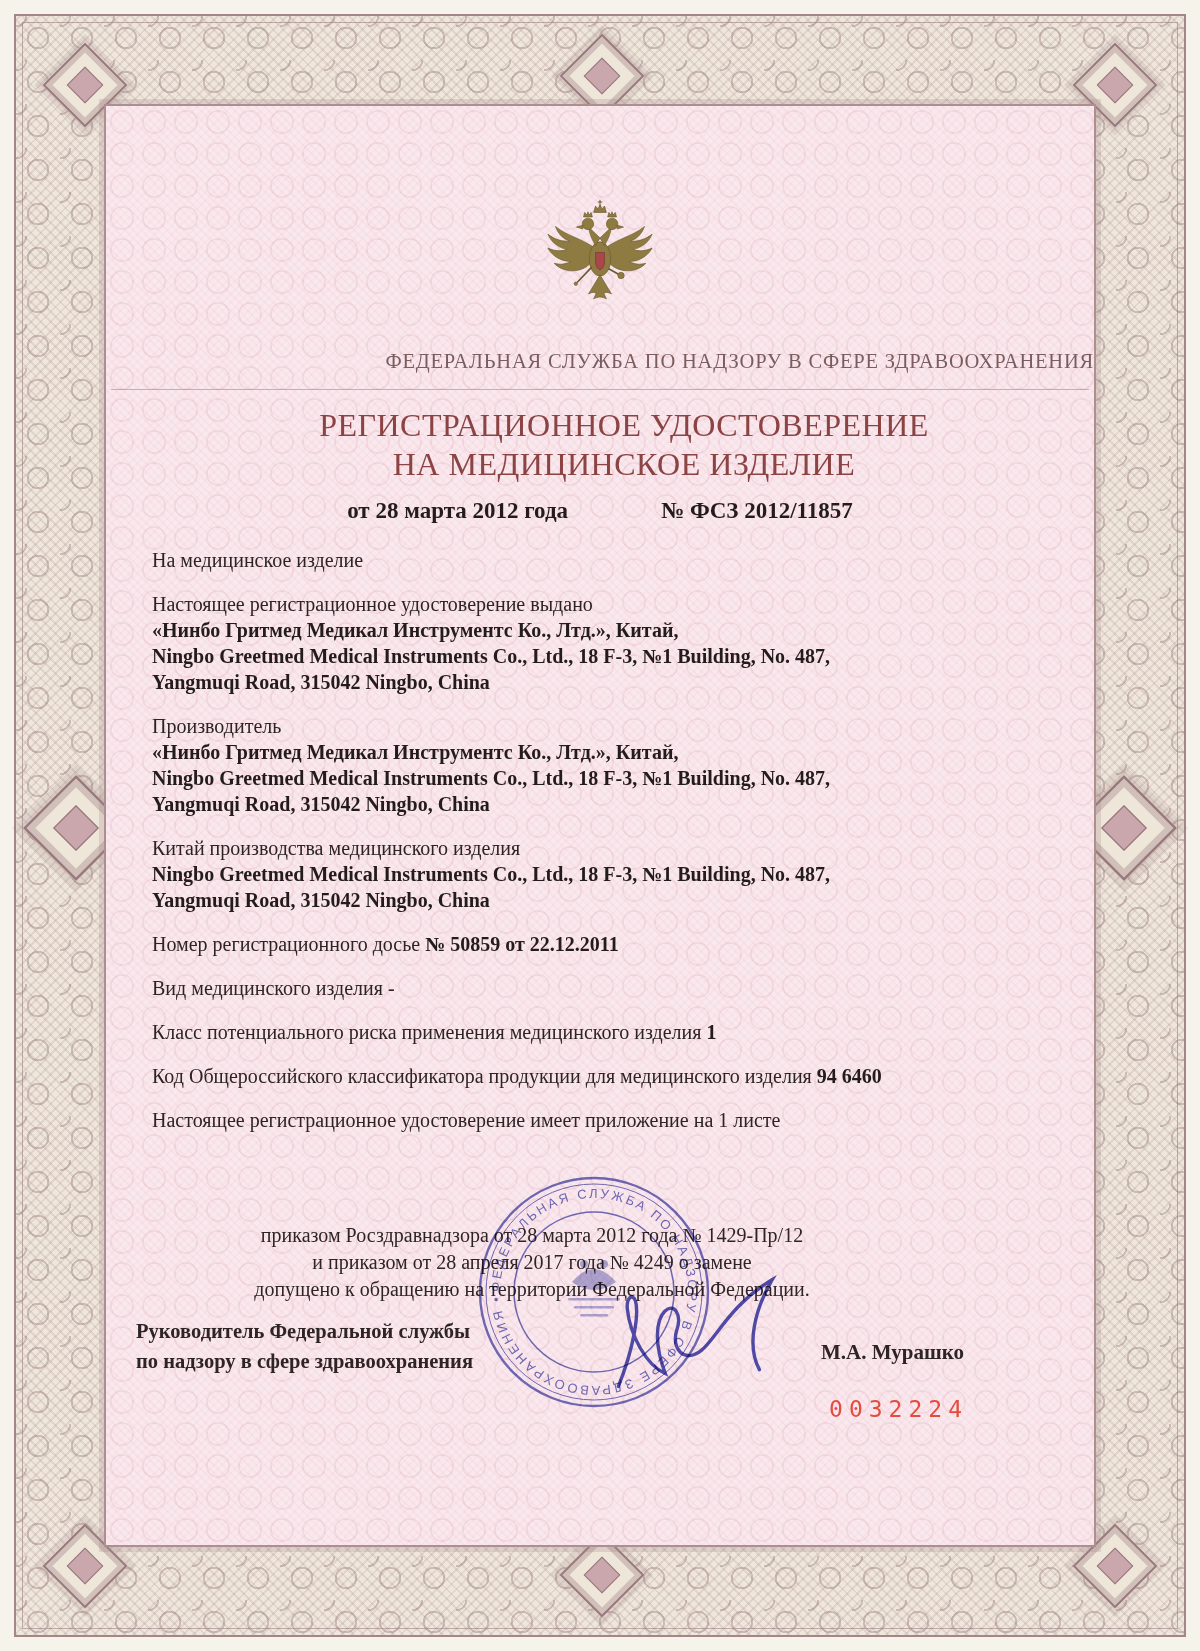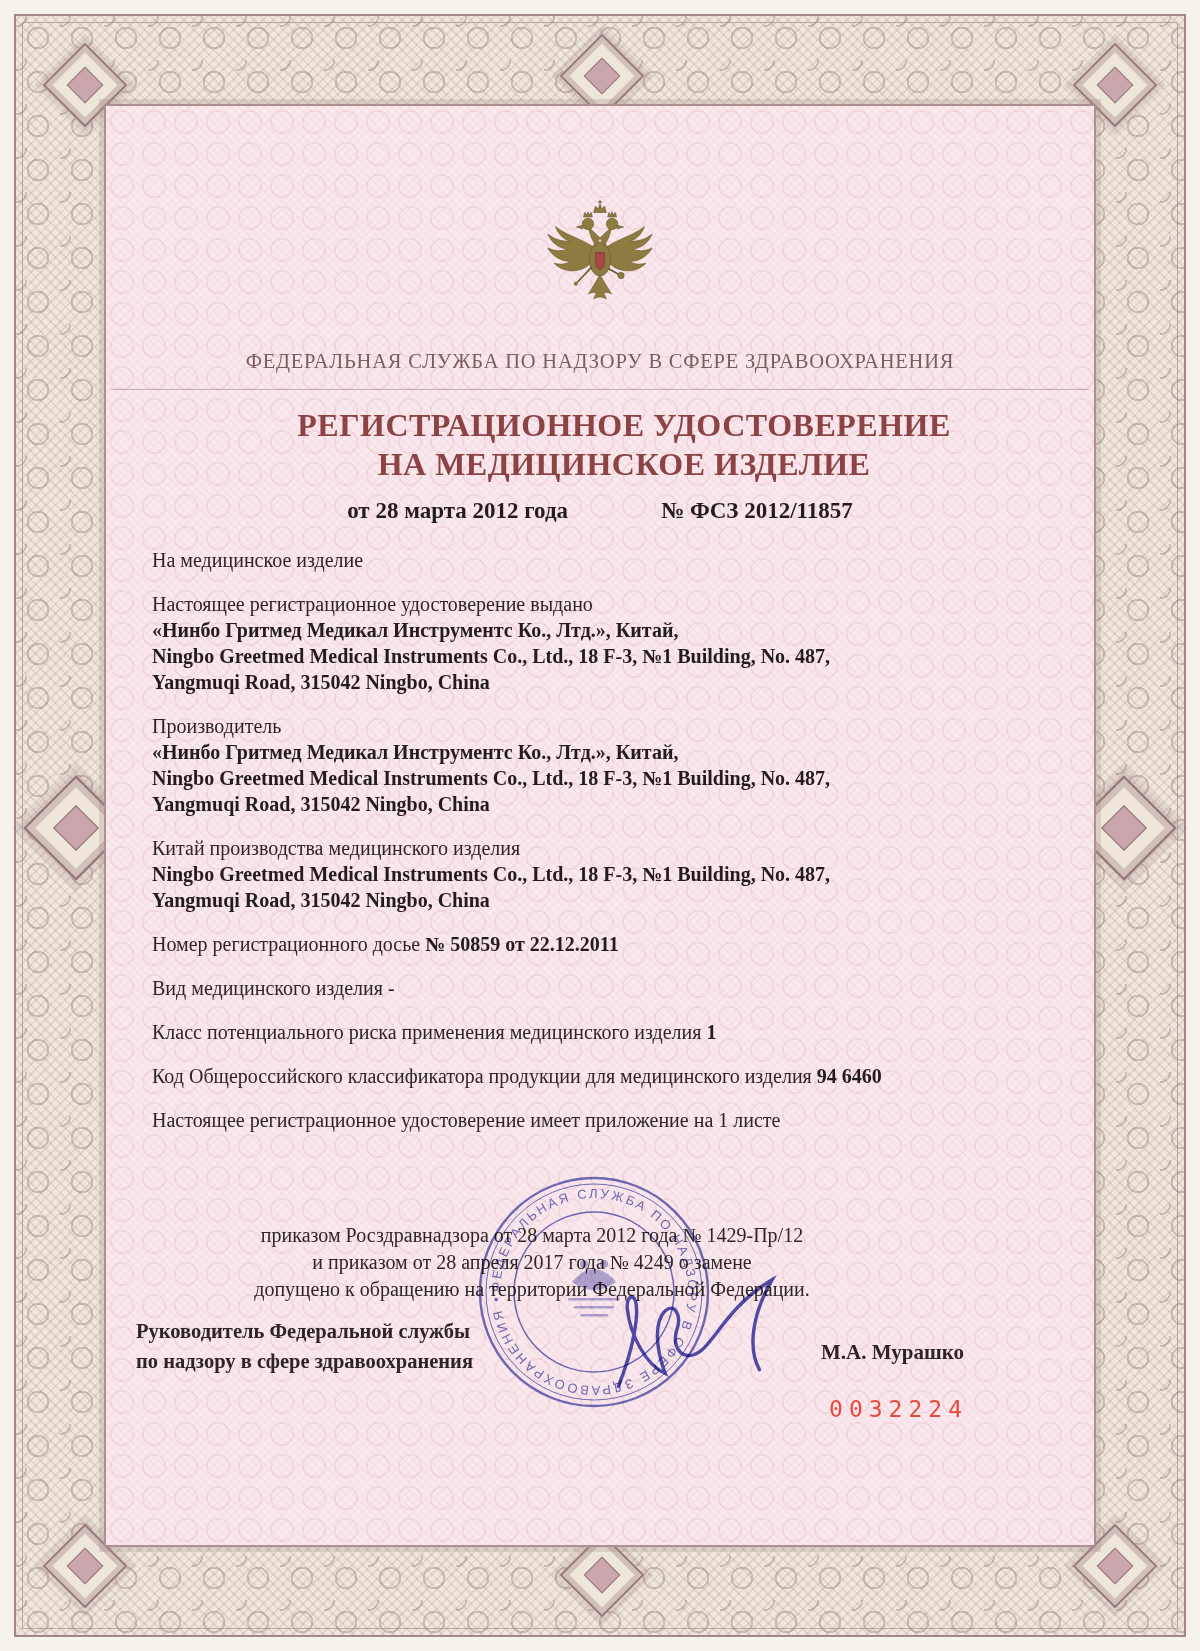--- a/index.html
+++ b/index.html
@@ -43,23 +43,23 @@
     background-image:
       radial-gradient(circle at 16px 16px, rgba(226,168,182,0) 10px, rgba(226,168,182,.26) 10.5px, rgba(226,168,182,.26) 11.5px, rgba(226,168,182,0) 12.5px),
       repeating-linear-gradient(45deg, rgba(230,178,190,.13) 0 2px, transparent 2px 6px),
       repeating-linear-gradient(-45deg, rgba(230,178,190,.10) 0 2px, transparent 2px 6px);
     background-size:32px 32px,auto,auto;
     border:2px solid #ad8f92;
     box-shadow:0 0 0 5px rgba(162,134,137,.25);
   }
   
   .emblem{width:140px;height:148px;margin:84px auto 10px;display:block;}
-  .agency{text-align:center;color:#7c5d5f;font-size:20.5px;letter-spacing:.8px;line-height:1.3;}
+  .agency{text-align:right;color:#7c5d5f;font-size:20.5px;letter-spacing:.8px;line-height:1.3;}
   .hdr-divider{width:calc(100% - 10px);margin:14px auto 0;border:0;border-top:1px solid rgba(160,130,134,.55);height:0;}
-  .title{margin:16px 0 0;text-align:center;color:#8c4344;font-weight:700;
+  .title{margin:16px 0 0;text-align:center;color:#8c4344;font-weight:400;
          font-size:32px;line-height:1.24;letter-spacing:.5px;padding-left:48px;}
   .dateline{margin-top:13px;display:flex;justify-content:center;gap:93px;
             font-weight:700;font-size:23px;color:#241c1c;}
   
   .content{margin-top:23px;padding:0 46px;font-size:20px;line-height:26px;color:#2d2324;}
   .para{margin:18px 0 0;}
   .para.first{margin-top:0;}
   .para.gap-lg{}
   .line{display:block;}
   .b{font-weight:700;color:#241c1c;}

